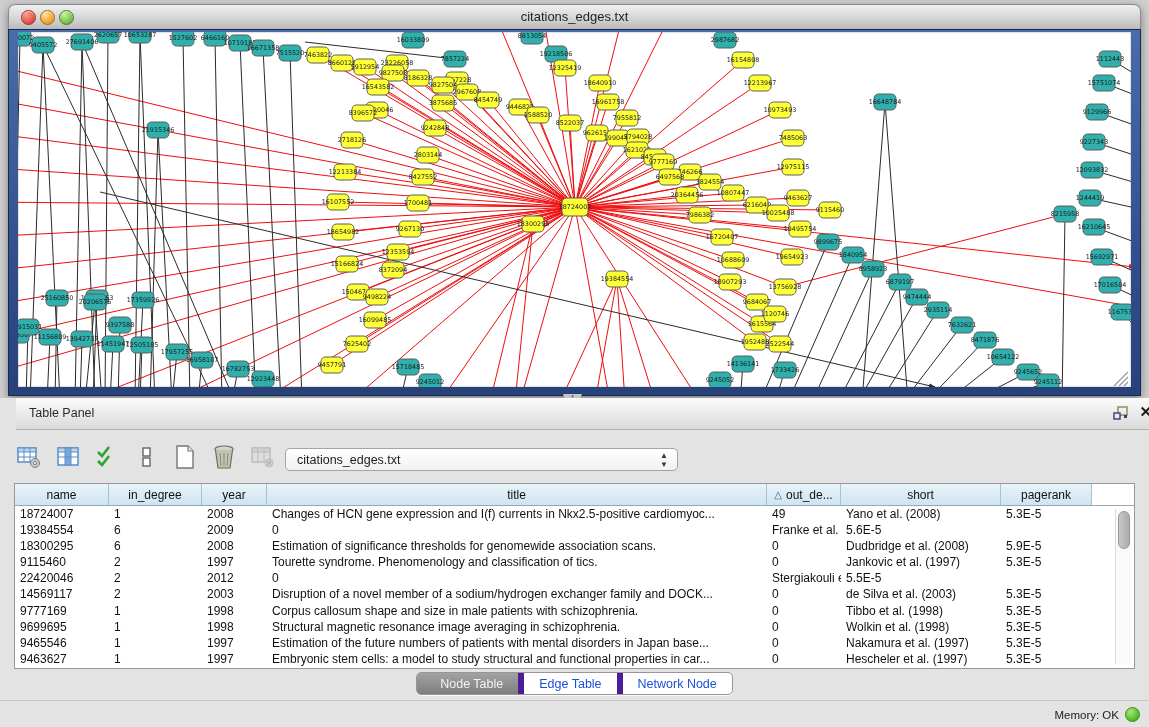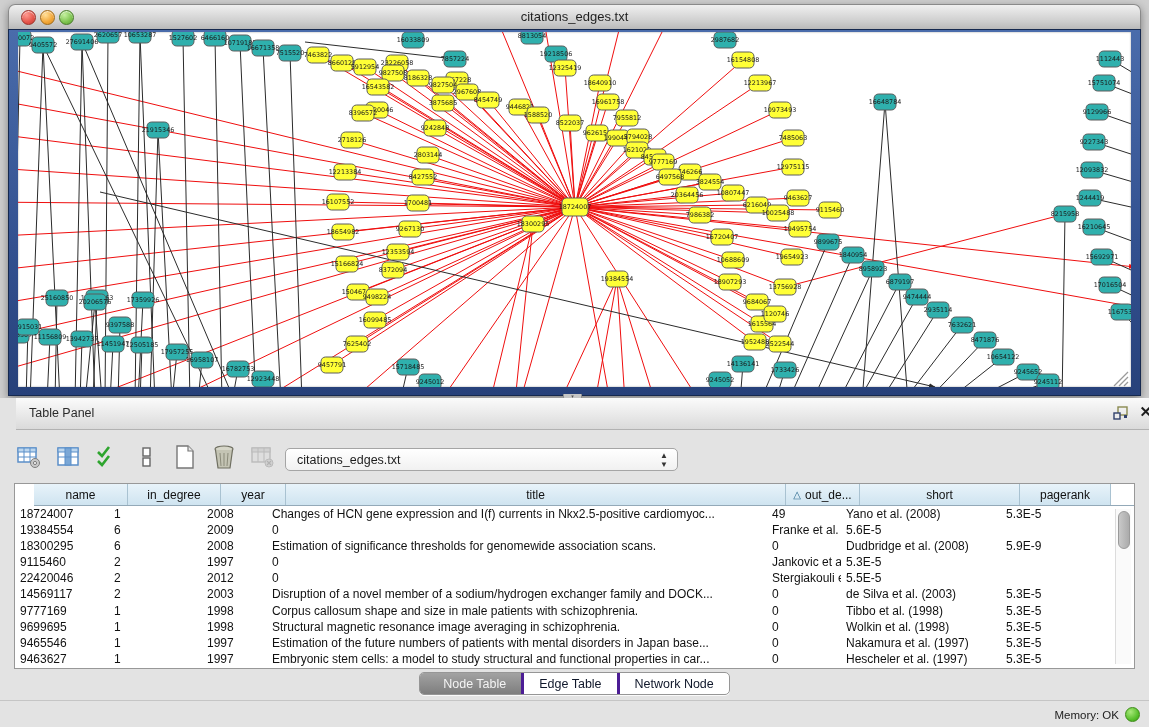--- a/index.html
+++ b/index.html
@@ -41,39 +41,39 @@
   .fx-label{font-family:"Liberation Serif",serif;font-style:italic;font-size:15px;color:#222;}
 
   .combo{position:absolute;left:285px;top:50px;width:393px;height:23px;background:linear-gradient(#ffffff,#f1f1f1);
     border:1px solid #a5a5a5;border-radius:5px;font-size:12.5px;color:#1c1c1c;line-height:22px;
     padding-left:11px;box-sizing:border-box;cursor:pointer;}
   .combo-arrows{position:absolute;right:9px;top:2px;font-size:8px;line-height:9px;color:#333;text-align:center;}
 
   .table-wrap{position:absolute;left:14px;top:85px;width:1119px;height:184px;background:#fff;
     border:1px solid #989898;box-sizing:content-box;}
   .thead{display:grid;grid-template-columns:94px 93px 65px 500px 74px 160px 91px 1fr;height:21px;
-    border-bottom:1px solid #93a9b8;margin-left:19px;}
+    border-bottom:1px solid #93a9b8;}
   .th{background:linear-gradient(#e8f3fa,#cfe4f0);border-right:1px solid #a9c2d1;
     font-size:12px;color:#111;display:flex;align-items:center;justify-content:center;overflow:hidden;white-space:nowrap;}
   .th:last-child{background:#fff;border-right:none;}
   .sort-tri{color:#2d6a8f;font-size:10px;margin-right:4px;}
   .tbody{position:absolute;left:0;top:22px;right:0;bottom:0;overflow:hidden;}
   .trow{display:grid;grid-template-columns:94px 93px 65px 500px 74px 160px 91px 1fr;height:16.1px;
     font-size:12px;color:#111;}
   .td{padding-left:5px;overflow:hidden;white-space:nowrap;line-height:16px;}
   .td.title-cell{padding-left:5px;}
   .vscroll{position:absolute;right:3px;top:25px;bottom:4px;width:15px;background:#fafafa;border-left:1px solid #dcdcdc;}
   .vthumb{position:absolute;left:2px;top:2px;width:10px;height:36px;border-radius:6px;
     background:linear-gradient(90deg,#c9c9c9,#ababab);border:1px solid #9a9a9a;}
 
   .tabbar{position:absolute;left:0;top:274px;width:100%;display:flex;justify-content:center;}
   .seg{display:flex;border:1px solid #969696;border-radius:5px;overflow:hidden;background:#fff;height:21px;
     box-shadow:0 1px 0 rgba(255,255,255,.8);}
   .seg button{font-family:"Liberation Sans",sans-serif;font-size:12.5px;padding:0 15px;border:none;
-    background:transparent;color:#0f172a;border-left:3px solid #4c1d95;cursor:pointer;}
+    background:transparent;color:#1d4ed8;border-left:6px solid #4c1d95;cursor:pointer;}
   .seg button:first-child{border-left:none;}
   .seg button.selected{background:linear-gradient(#a2a2a2,#7e7e7e);color:#f4f4f4;padding-left:23px;}
 
   .statusbar{position:absolute;left:0;bottom:0;width:100%;height:26px;border-top:1px solid #c5c5c5;}
   .memory-label{position:absolute;right:30px;top:8px;font-size:11.5px;color:#222;}
   .memory-dot{position:absolute;right:9px;top:6px;width:13px;height:13px;border-radius:50%;
     background:radial-gradient(circle at 35% 30%,#a8e87a,#54bd28 65%,#3f9a1a);border:1px solid #3c8c16;}
 </style>
 </head>
 <body>
@@ -920,27 +920,28 @@
           <div class="td">5.6E-5</div>
           <div class="td"></div>
         </div>
         <div class="trow">
           <div class="td">18300295</div>
           <div class="td">6</div>
           <div class="td">2008</div>
           <div class="td title-cell">Estimation of significance thresholds for genomewide association scans.</div>
           <div class="td">0</div>
           <div class="td">Dudbridge et al. (2008)</div>
-          <div class="td">5.9E-9</div>
+          <div class="td">5.9E-5</div>
           <div class="td"></div>
         </div>
         <div class="trow">
           <div class="td">9115460</div>
           <div class="td">2</div>
           <div class="td">1997</div>
+          <div class="td title-cell">Tourette syndrome. Phenomenology and classification of tics.</div>
           <div class="td">0</div>
           <div class="td">Jankovic et al. (1997)</div>
           <div class="td">5.3E-5</div>
           <div class="td"></div>
         </div>
         <div class="trow">
           <div class="td">22420046</div>
           <div class="td">2</div>
           <div class="td">2012</div>
           <div class="td">0</div>

